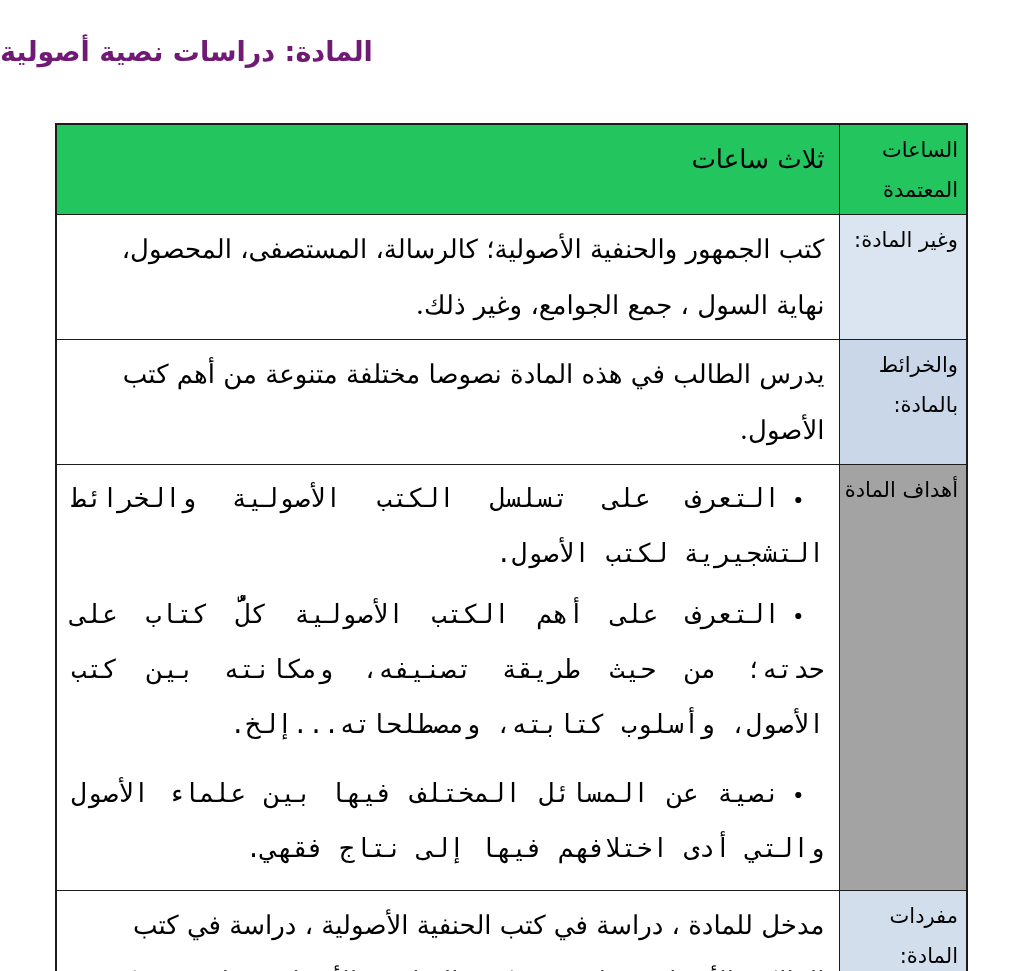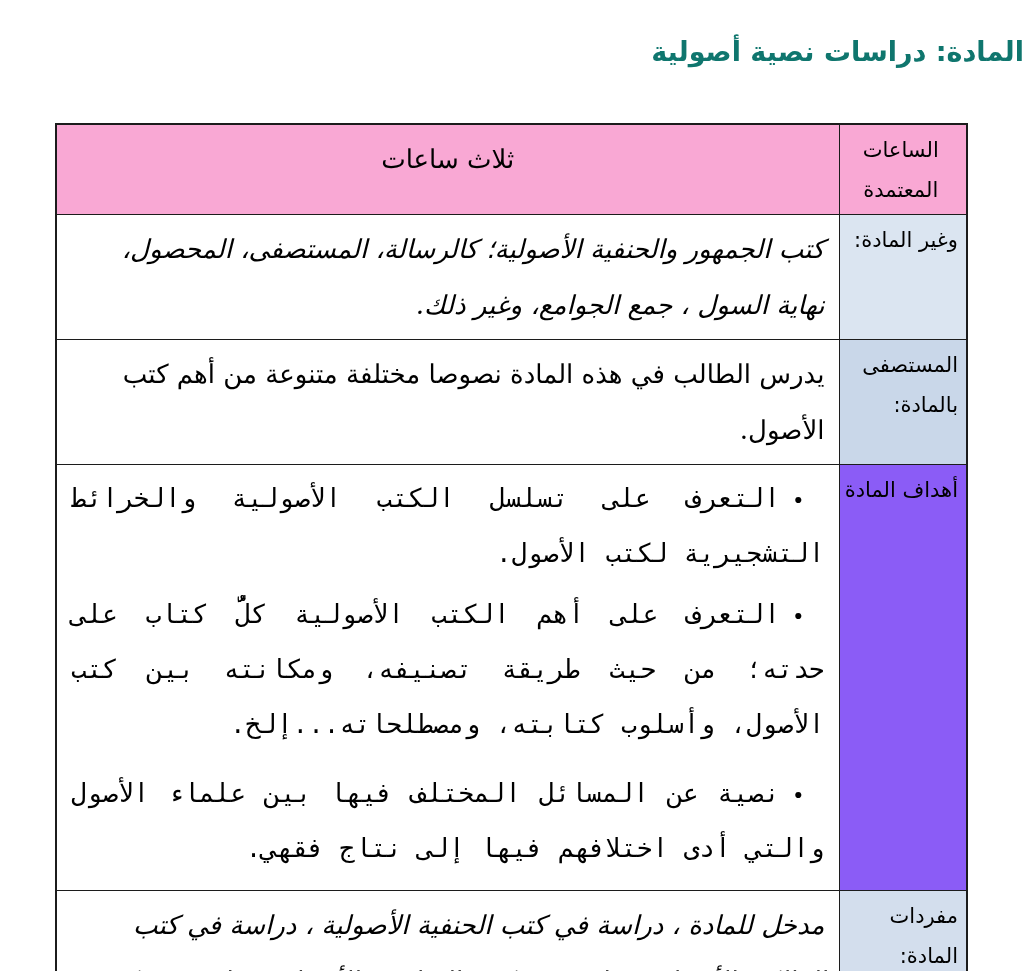--- a/index.html
+++ b/index.html
@@ -15,25 +15,25 @@
     background: #ffffff;
     overflow: hidden;
     direction: rtl;
   }
   .doc-title {
     position: absolute;
     top: 36px;
     left: 0;
     right: 0;
     margin: 0;
-    text-align: right;
+    text-align: left;
     font-family: "DejaVu Sans", sans-serif;
     font-weight: 700;
     font-size: 27px;
-    color: #0f766e;
+    color: #701a75;
     letter-spacing: 0;
   }
   table.course-table {
     position: absolute;
     top: 123px;
     left: 55px;
     width: 913px;
     border-collapse: collapse;
     table-layout: fixed;
     direction: rtl;
@@ -55,30 +55,29 @@
     padding: 5px 8px 4px 4px;
   }
   td.content-cell {
     font-size: 26px;
     line-height: 56px;
     color: #000000;
     text-align: right;
     padding: 6px 14px 6px 14px;
   }
   
-  .row-hours td        { background: #f9a8d4; text-align: center; }
+  .row-hours td        { background: #22c55e; }
   .hdr-refs            { background: #dbe5f1; }
   .hdr-definition      { background: #c9d7e9; }
-  .hdr-goals           { background: #8b5cf6; margin-left: 36px; }
+  .hdr-goals           { background: #a3a3a3; margin-left: 36px; }
   .hdr-vocab           { background: #d3deed; }
   .content-white       { background: #ffffff; }
 
   .justified {
     text-align: justify;
-    font-style: italic;
   }
   .definition-text {
     font-weight: 400;
     font-size: 25px;
   }
   .goals-cell {
     padding-top: 4px;
     font-family: Liberation Mono, monospace;
   }
   .bullet-item {
@@ -112,21 +111,21 @@
       <td class="hdr-cell">الساعات المعتمدة</td>
       <td class="content-cell">ثلاث ساعات</td>
     </tr>
 
     <tr style="height:115px;">
       <td class="hdr-cell hdr-refs">وغير المادة:</td>
       <td class="content-cell content-white justified">كتب الجمهور والحنفية الأصولية؛ كالرسالة، المستصفى، المحصول، نهاية السول ، جمع الجوامع، وغير ذلك.</td>
     </tr>
 
     <tr style="height:83px;">
-      <td class="hdr-cell hdr-definition">المستصفى بالمادة:</td>
+      <td class="hdr-cell hdr-definition">والخرائط بالمادة:</td>
       <td class="content-cell content-white definition-text">يدرس الطالب في هذه المادة نصوصا مختلفة متنوعة من أهم كتب الأصول.</td>
     </tr>
 
     <tr style="height:300px;">
       <td class="hdr-cell hdr-goals">أهداف المادة</td>
       <td class="content-cell content-white goals-cell">
         <div class="bullet-item">
           <span class="bullet-glyph">●</span><span>التعرف على تسلسل الكتب الأصولية والخرائط التشجيرية لكتب الأصول.</span>
         </div>
         <div class="bullet-item">

